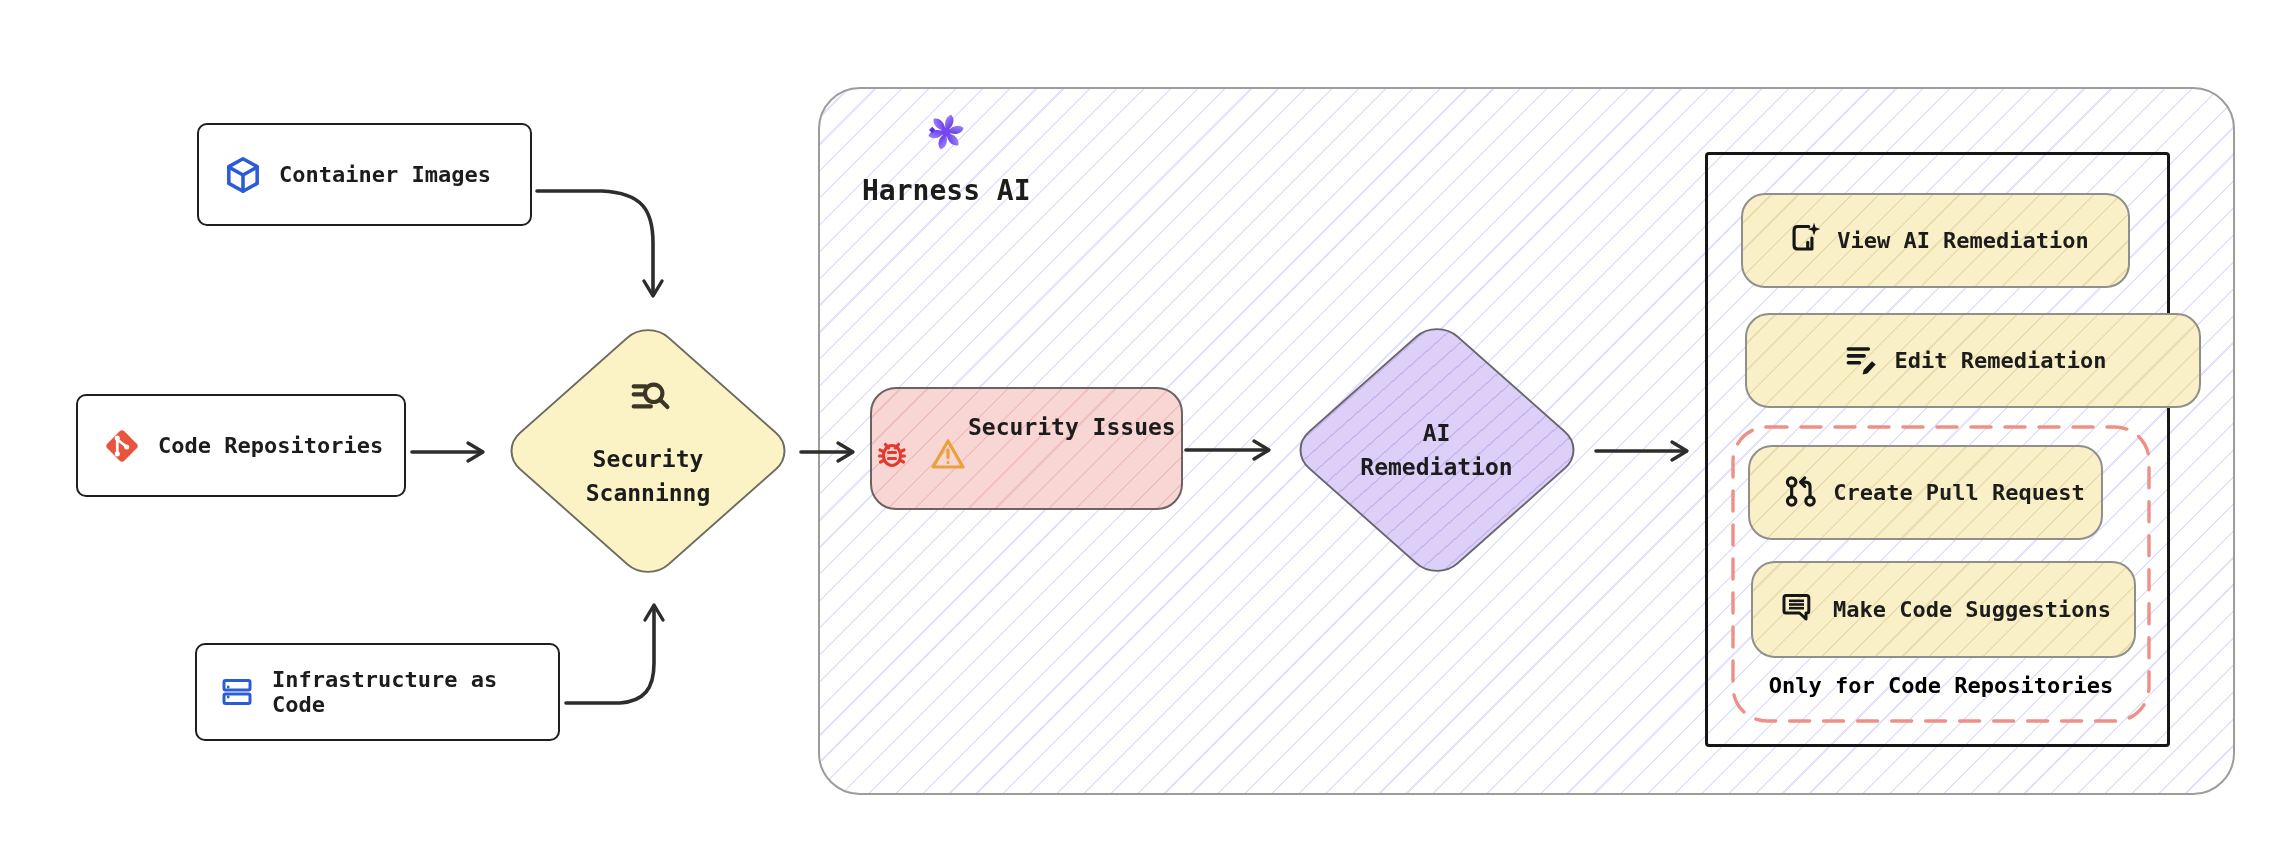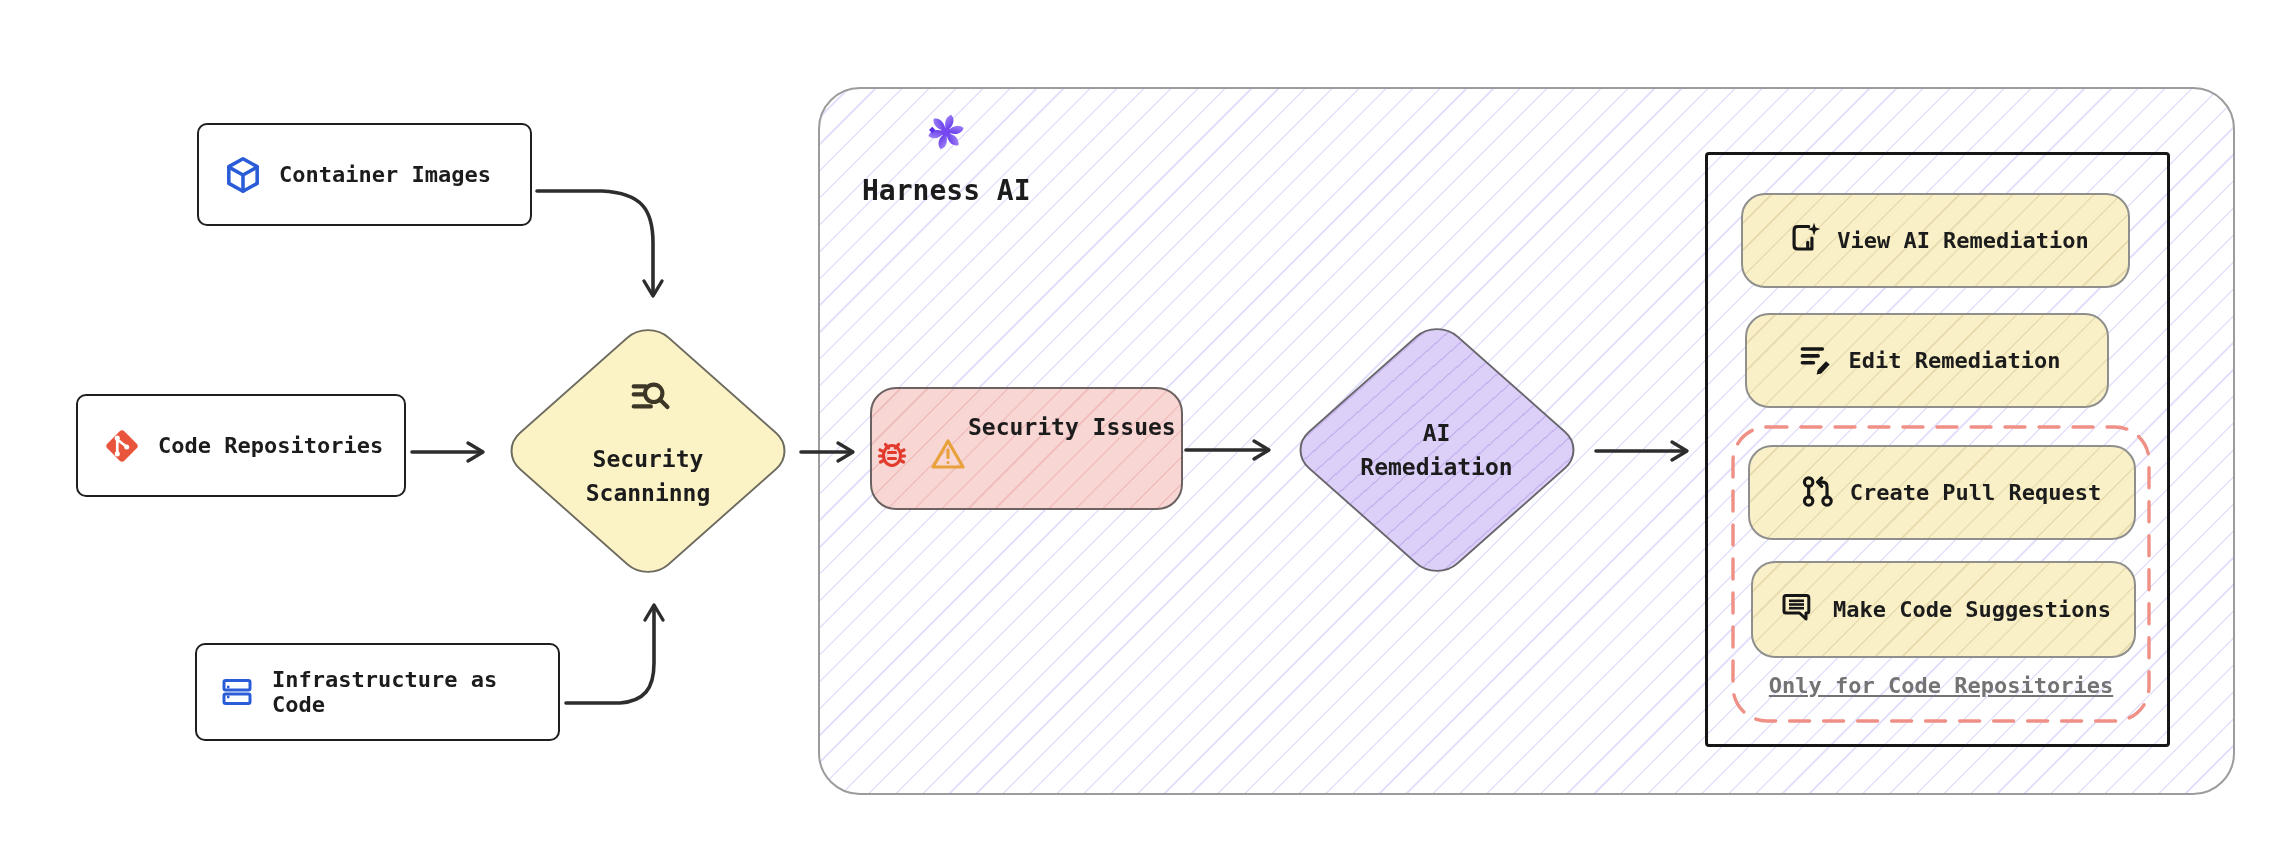--- a/index.html
+++ b/index.html
@@ -66,21 +66,21 @@
     box-sizing:border-box;border:2px solid #8f8f8e;border-radius:24px;
     background:
       repeating-linear-gradient(135deg, rgba(150,125,55,0.16) 0 1.6px, rgba(0,0,0,0) 1.6px 19px),
       #F9F0C7;
     font-size:22px;font-weight:bold;
   }
   .dashed{position:absolute;left:23px;top:270px;width:420px;height:298px;}
   .dashed > svg.frame{position:absolute;inset:0;}
   .note{
     position:absolute;left:0;right:0;top:248px;text-align:center;
-    font-size:22px;font-weight:bold;color:#737373;text-decoration:underline;
+    font-size:22px;font-weight:bold;color:#000000;
   }
   
   svg.arrows{position:absolute;left:0;top:0;z-index:6;pointer-events:none;}
 </style>
 </head>
 <body>
 
 <div class="canvas">
 
   <div class="harness"></div>
@@ -202,38 +202,38 @@
       <span>
         <svg width="42" height="42" viewBox="0 0 40 40" fill="none" stroke="#161616" stroke-width="3" stroke-linecap="round" stroke-linejoin="round">
           <path d="M25.5 9 H15 Q11.5 9 11.5 12.5 V27 Q11.5 30.5 15 30.5 H28.5 V20"></path>
           <path d="M24.5 24 V30"></path>
           <path d="M30.5 5.5 L32 10 L36.5 11.5 L32 13 L30.5 17.5 L29 13 L24.5 11.5 L29 10 Z" fill="#161616" stroke="none"></path>
         </svg>
       </span>
       <span>View AI Remediation</span>
     </div>
 
-    <div class="abtn" style="left:37px;top:158px;width:364px;height:95px;">
+    <div class="abtn" style="left:37px;top:158px;width:456px;height:95px;">
       <span>
         <svg width="42" height="42" viewBox="0 0 40 40" fill="none" stroke="#161616" stroke-width="3.4" stroke-linecap="round">
           <path d="M8 11.5 H27"></path>
           <path d="M8 18 H23"></path>
           <path d="M8 24.5 H18.5"></path>
           <path d="M22.5 31.5 L30.5 23 L34 26.2 L26 34.8 L21.6 35.8 Z" fill="#161616" stroke="none"></path>
         </svg>
       </span>
       <span>Edit Remediation</span>
     </div>
 
     <div class="dashed">
       <svg class="frame" width="420" height="298" viewBox="0 0 420 298">
         <rect x="2" y="2" width="416" height="294" rx="34" fill="none" stroke="#EF9086" stroke-width="3.4" stroke-dasharray="20 14" stroke-linecap="round"></rect>
       </svg>
 
-      <div class="abtn" style="left:17px;top:20px;width:388px;height:95px;padding-left:12px;">
+      <div class="abtn" style="left:17px;top:20px;width:355px;height:95px;padding-left:12px;">
         <span>
           <svg width="42" height="42" viewBox="0 0 40 40" fill="none" stroke="#161616" stroke-width="3" stroke-linecap="round" stroke-linejoin="round">
             <circle cx="13" cy="12.5" r="4"></circle>
             <path d="M13 16.5 V26.5"></path>
             <circle cx="13" cy="30.5" r="4"></circle>
             <path d="M25.5 8.5 L21.5 12.5 L25.5 16.5"></path>
             <path d="M22 12.5 H26 Q30.5 12.5 30.5 17 V26.5"></path>
             <circle cx="30.5" cy="30.5" r="4"></circle>
           </svg>
         </span>

